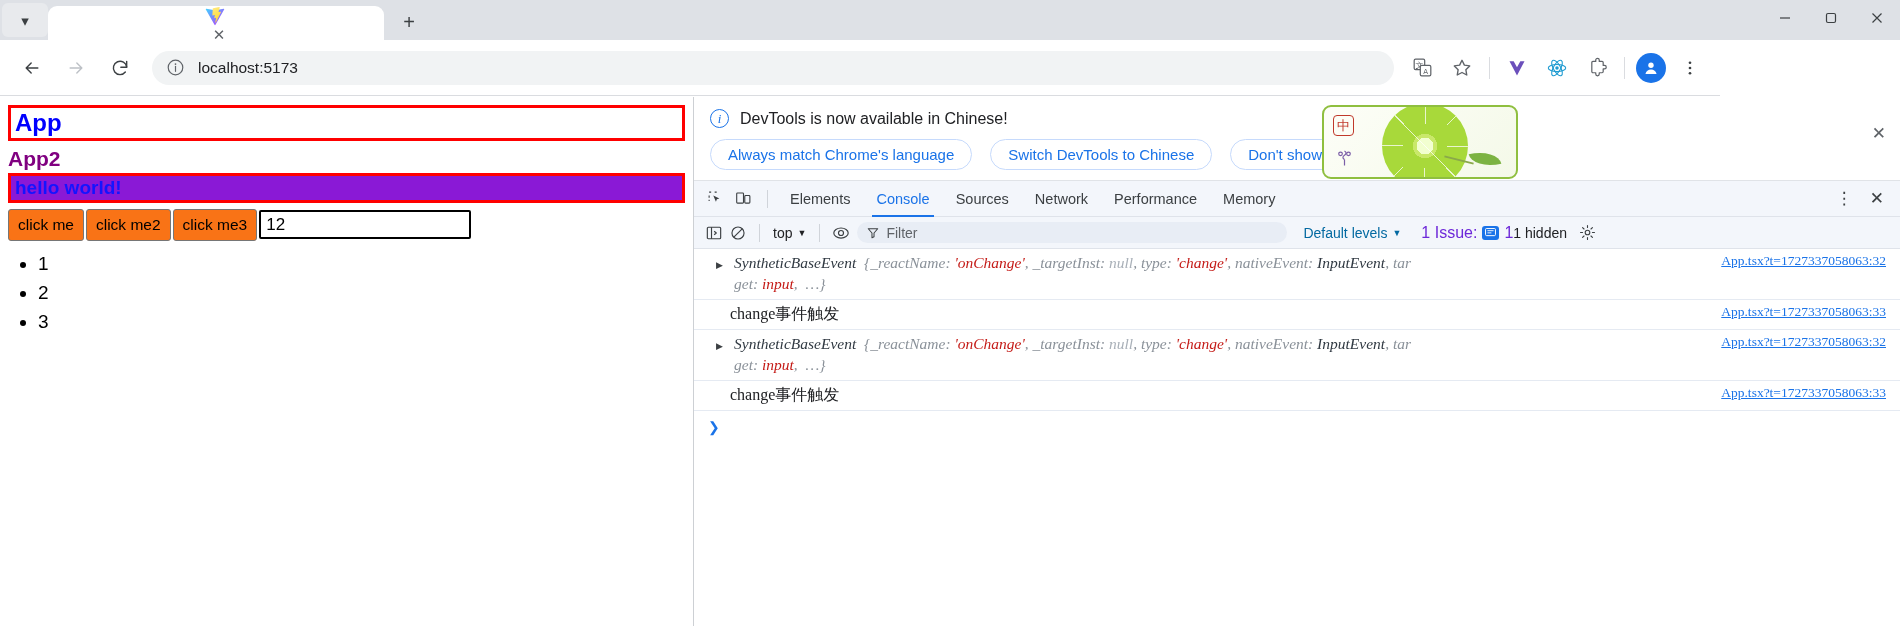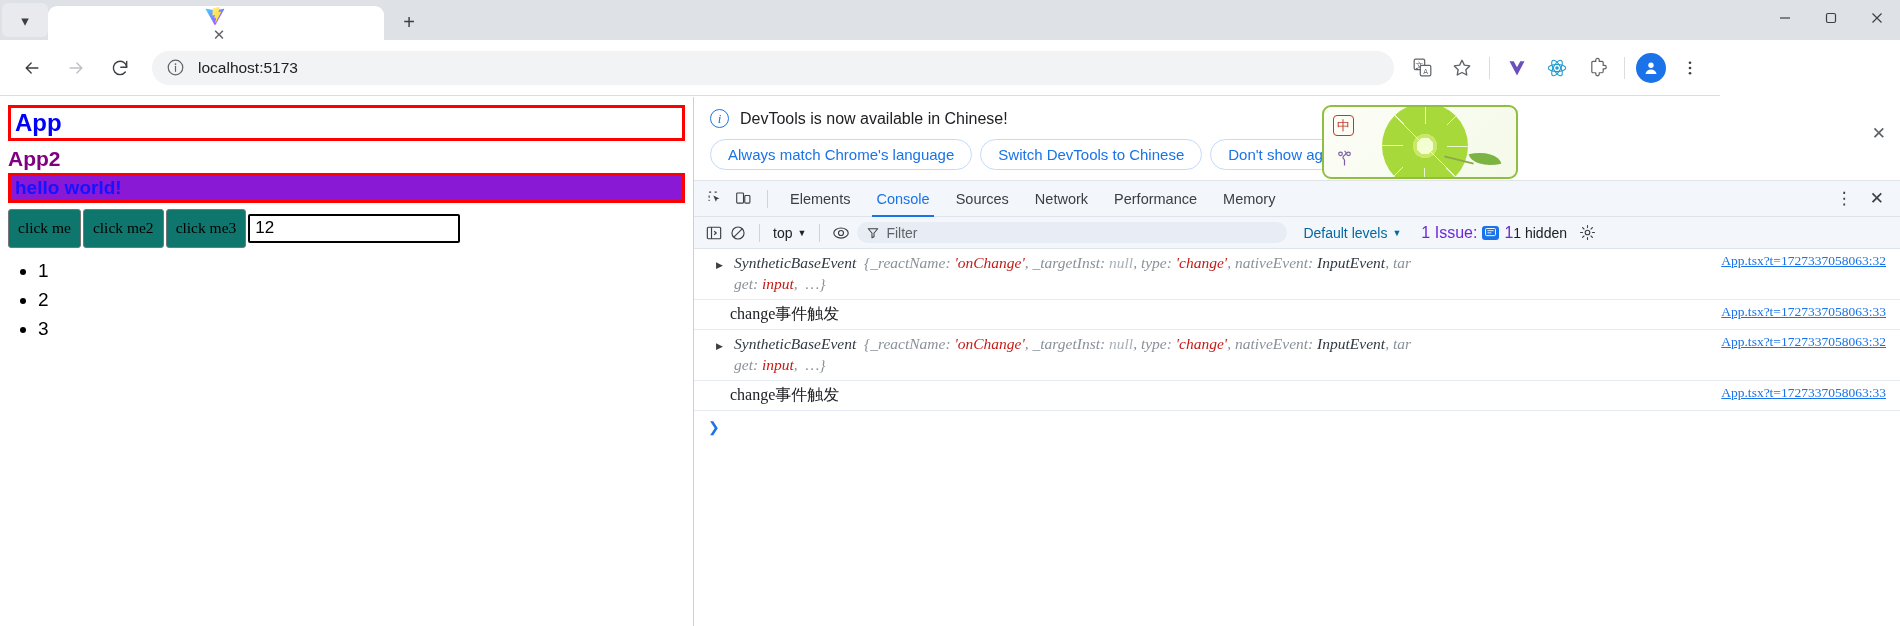--- a/index.html
+++ b/index.html
@@ -104,24 +104,24 @@
   }
   .hello-row {
     border:3px solid #ff0000;
     background:#8a19d6;
     margin:0 8px 0 8px;
     padding:1px 4px;
     color:#1414ff; font-size:19px; font-weight:bold;
   }
   .ctrl-row { display:flex; align-items:center; margin:6px 0 0 8px; }
   .btn {
-    font-family:Liberation Serif, serif;
+    font-family:Liberation Sans, sans-serif;
     font-size:15.5px; color:#000;
-    background:#0f766e; border:1px solid #767676; border-radius:3px;
-    padding:3px 9px; margin:0; height:39px;
+    background:#f97316; border:1px solid #767676; border-radius:3px;
+    padding:3px 9px; margin:0; height:32px;
   }
   .btn + .btn { margin-left:2px; }
   .txt-input {
     margin-left:2px; width:212px; height:29px;
     border:2px solid #000; border-radius:2px;
     font-size:17px; font-family:"Liberation Sans", sans-serif;
     padding:0 5px; color:#000; background:#fff;
   }
   .ul { margin:8px 0 0 0; padding-left:38px; list-style:disc; }
   .ul li { font-size:19px; color:#000; line-height:1.55; }
@@ -142,21 +142,21 @@
   }
   .dt-banner-row1 { display:flex; align-items:center; }
   .info-circle {
     width:19px; height:19px; border-radius:50%;
     border:1.6px solid #1a73e8; color:#1a73e8;
     font-size:13px; font-style:italic; font-family:"Liberation Serif", serif;
     display:flex; align-items:center; justify-content:center;
     margin-right:11px; flex:0 0 19px;
   }
   .dt-banner-text { font-size:16px; color:#202124; }
-  .dt-banner-row2 { display:flex; align-items:center; margin-top:11px; gap:8px; }
+  .dt-banner-row2 { display:flex; align-items:center; margin-top:11px; gap:18px; }
   .pill {
     border:1px solid #c6dafc; border-radius:17px;
     padding:6px 17px; font-size:15px; color:#1a73e8; background:#fff;
     white-space:nowrap;
   }
   .banner-close {
     position:absolute; right:14px; top:26px;
     font-size:17px; color:#5f6368;
   }
 

